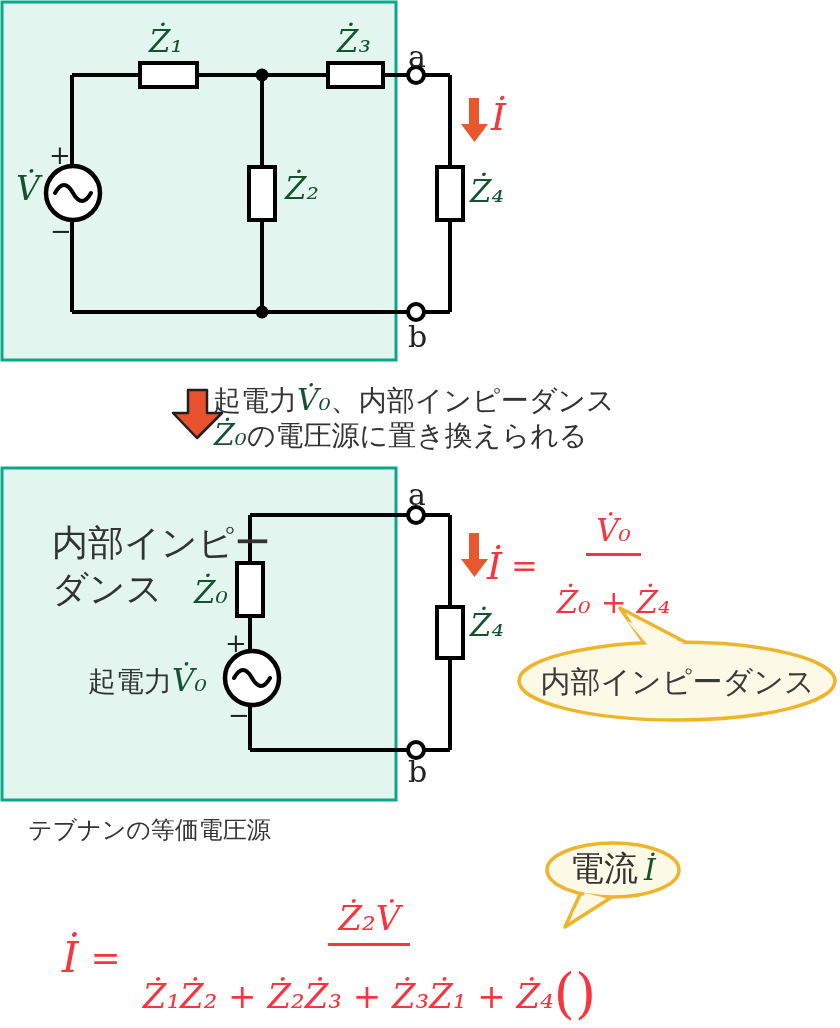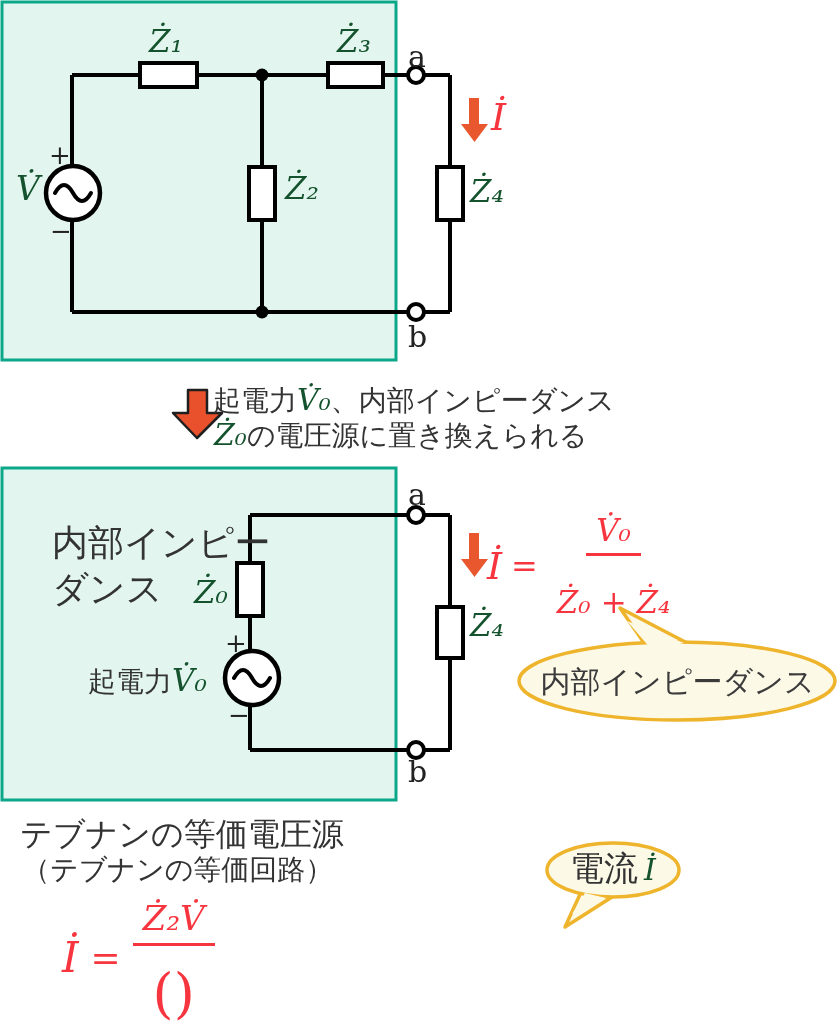--- a/index.html
+++ b/index.html
@@ -101,38 +101,38 @@
     </div>
   </div>
 
   <svg class="abs" style="left:505px;top:595px" width="340" height="132" viewBox="0 0 340 132">
     <path d="M115,13 L146,58 L186,50 Z" fill="#fdf9e7" stroke="#eeb42c" stroke-width="3.5" stroke-linejoin="round"></path>
     <ellipse cx="172" cy="86" rx="158" ry="39" fill="#fdf9e7" stroke="#eeb42c" stroke-width="3.5"></ellipse>
     <path d="M122,26 L147,55 L179,48 Z" fill="#fdf9e7"></path>
   </svg>
   <div class="bubble-text" style="left:520px;top:663px;width:315px;height:38px;font-size:30px">内部インピーダンス</div>
 
-  <div class="lbl jp" style="left:20px;top:818px;font-size:32px">テブナンの等価電圧源</div>
-  <div class="lbl jp" style="left:22px;top:856px;font-size:28px">（テブナンの等価回路）</div>
+  <div class="lbl jp" style="left:28px;top:818px;font-size:24px">テブナンの等価電圧源</div>
 
   <svg class="abs" style="left:540px;top:838px" width="165" height="98" viewBox="0 0 165 98">
     <path d="M25,89 L42,52 L72,59 Z" fill="#fdf9e7" stroke="#eeb42c" stroke-width="3.5" stroke-linejoin="round"></path>
     <ellipse cx="73" cy="32" rx="66" ry="27" fill="#fdf9e7" stroke="#eeb42c" stroke-width="3.5"></ellipse>
     <path d="M32,76 L45,55 L66,60 Z" fill="#fdf9e7"></path>
   </svg>
   <div class="bubble-text" style="left:548px;top:851px;width:130px;height:36px;column-gap:6px">
     <span class="jp" style="font-size:34px">電流</span>
     <span class="math mblack" style="font-size:30px">İ</span>
   </div>
 
   <div class="formula fbar2" style="left:62px;top:898px;column-gap:12px">
     <span class="math" style="font-size:42px">İ</span>
     <span style="font-size:36px">=</span>
     <div class="frac">
       <span class="num math" style="font-size:34px">Ż₂V̇</span>
       <span class="den">
+        <span class="math" style="font-size:34px">Ż₁Ż₂ + Ż₂Ż₃ + Ż₃Ż₁ + Ż₄</span>
         <span class="bigparen">(</span>
         <span class="bigparen">)</span>
       </span>
     </div>
   </div>
 
 </div>
 
 </body></html>

